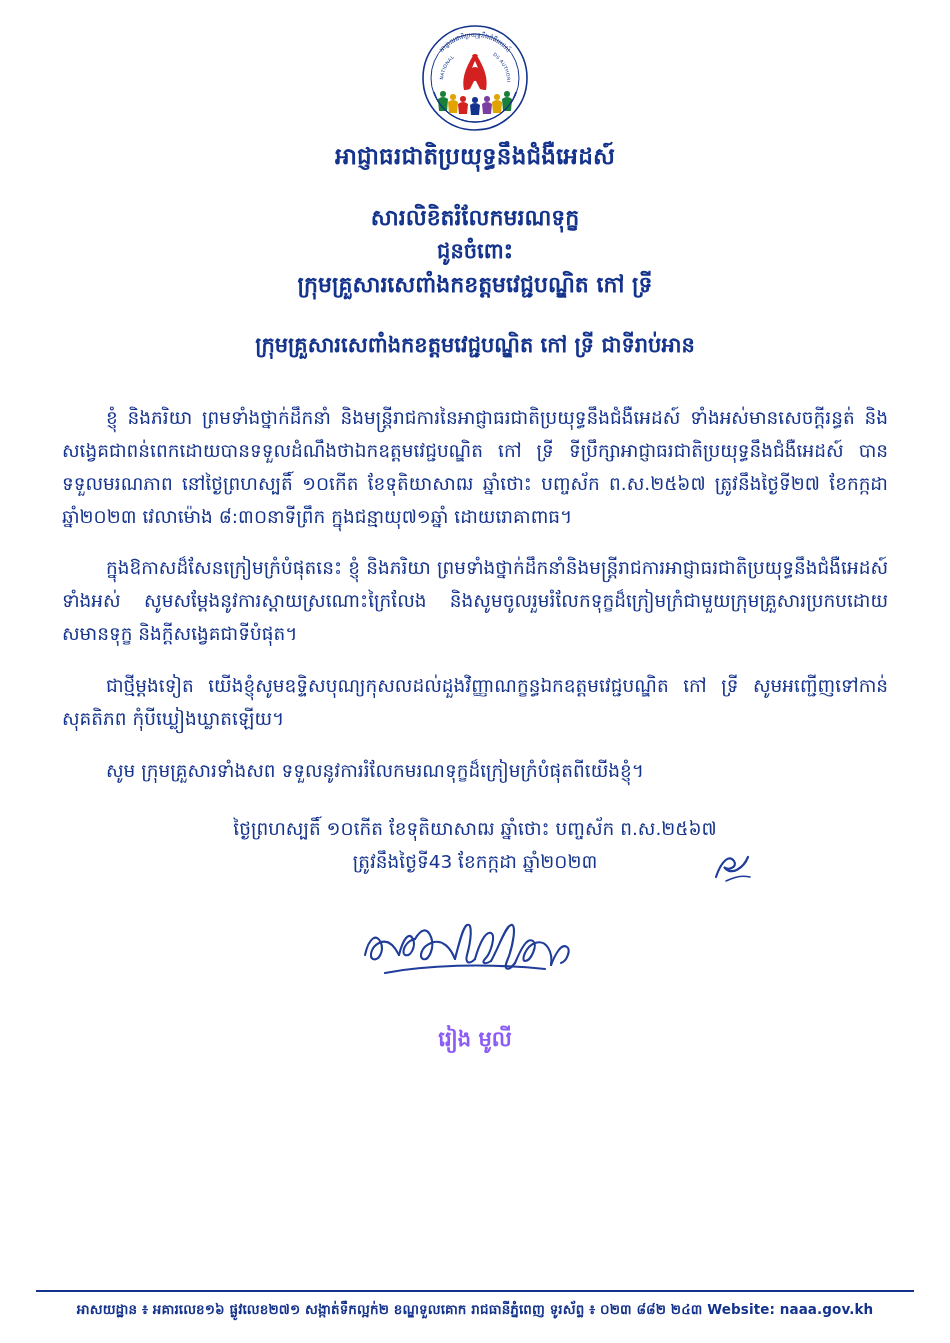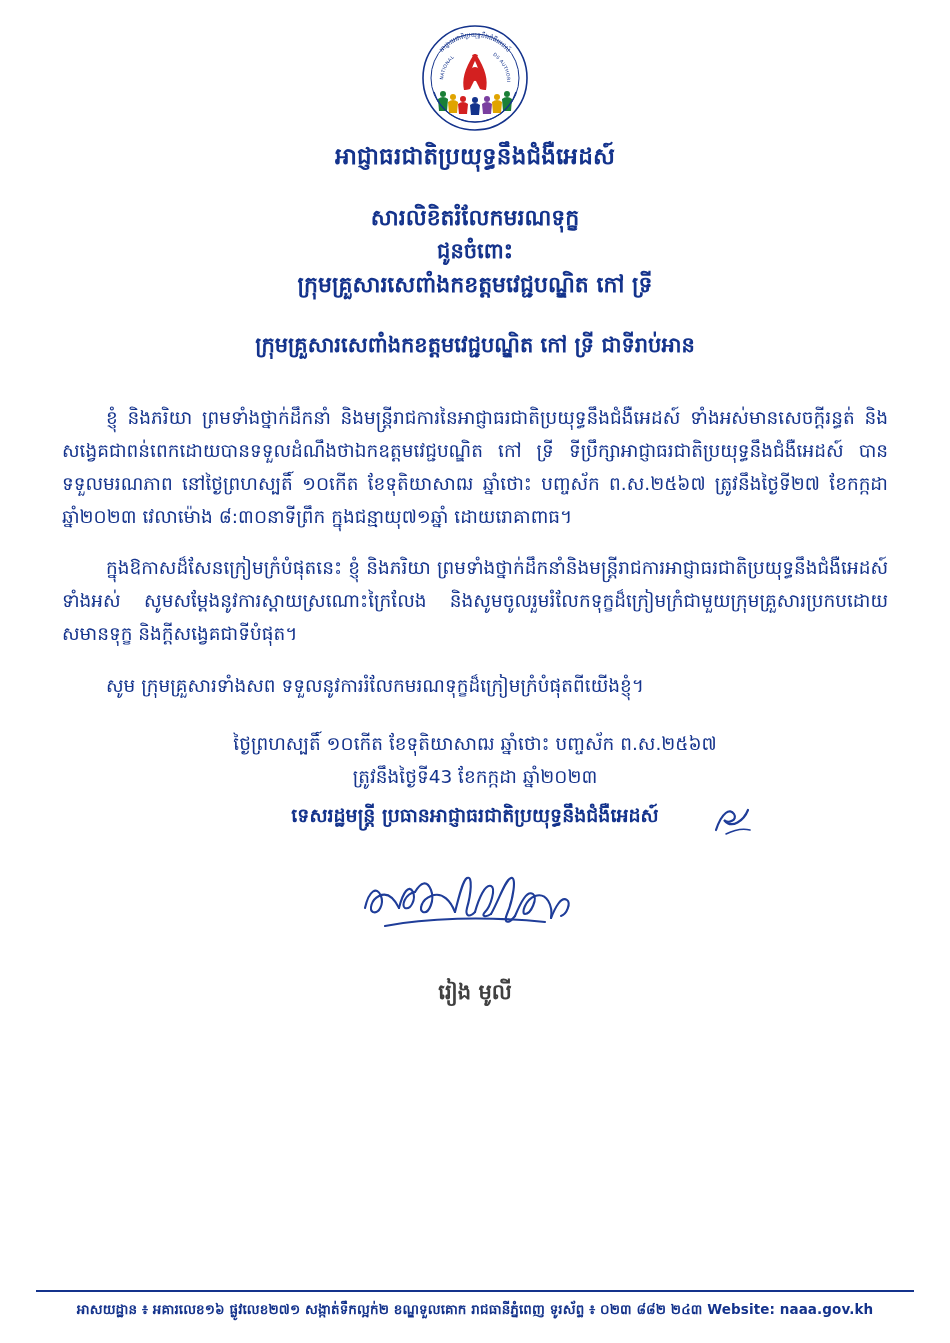--- a/index.html
+++ b/index.html
@@ -107,21 +107,21 @@
   }
   .stamp-mark {
     position: absolute;
     right: 196px;
     top: -34px;
     width: 44px;
     height: 44px;
   }
   .signer-name {
     text-align: center;
-    color: #404040;
+    color: #8b5cf6;
     font-size: 21px;
     font-weight: bold;
     margin-top: -6px;
   }
 
   
   .footer {
     position: absolute;
     left: 0;
     right: 0;
@@ -219,27 +219,27 @@
     <div class="title-line-1">សារលិខិតរំលែកមរណទុក្ខ</div>
     <div class="title-line-2">ជូនចំពោះ</div>
     <div class="title-line-3">ក្រុមគ្រួសារសេពាំងកខត្តមវេជ្ជបណ្ឌិត កៅ ទ្រី</div>
   </div>
 
   <div class="salutation">ក្រុមគ្រួសារសេពាំងកខត្តមវេជ្ជបណ្ឌិត កៅ ទ្រី ជាទីរាប់អាន</div>
 
   <div class="body-wrap">
     <p class="para">ខ្ញុំ និងភរិយា ព្រមទាំងថ្នាក់ដឹកនាំ និងមន្ត្រីរាជការនៃអាជ្ញាធរជាតិប្រយុទ្ធនឹងជំងឺអេដស៍ ទាំងអស់មានសេចក្ដីរន្ធត់ និងសង្វេគជាពន់ពេកដោយបានទទួលដំណឹងថាឯកឧត្តមវេជ្ជបណ្ឌិត កៅ ទ្រី ទីប្រឹក្សាអាជ្ញាធរជាតិប្រយុទ្ធនឹងជំងឺអេដស៍ បានទទួលមរណភាព នៅថ្ងៃព្រហស្បតិ៍ ១០កើត ខែទុតិយាសាឍ ឆ្នាំថោះ បញ្ចស័ក ព.ស.២៥៦៧ ត្រូវនឹងថ្ងៃទី២៧ ខែកក្កដា ឆ្នាំ២០២៣ វេលាម៉ោង ៨:៣០នាទីព្រឹក ក្នុងជន្មាយុ៧១ឆ្នាំ ដោយរោគាពាធ។</p>
     <p class="para">ក្នុងឱកាសដ៏សែនក្រៀមក្រំបំផុតនេះ ខ្ញុំ និងភរិយា ព្រមទាំងថ្នាក់ដឹកនាំនិងមន្ត្រីរាជការអាជ្ញាធរជាតិប្រយុទ្ធនឹងជំងឺអេដស៍ទាំងអស់ សូមសម្ដែងនូវការស្ដាយស្រណោះក្រៃលែង និងសូមចូលរួមរំលែកទុក្ខដ៏ក្រៀមក្រំជាមួយក្រុមគ្រួសារប្រកបដោយសមានទុក្ខ និងក្ដីសង្វេគជាទីបំផុត។</p>
+    <p class="para">ជាថ្មីម្ដងទៀត យើងខ្ញុំសូមឧទ្ទិសបុណ្យកុសលដល់ដួងវិញ្ញាណក្ខន្ធឯកឧត្តមវេជ្ជបណ្ឌិត កៅ ទ្រី សូមអញ្ជើញទៅកាន់សុគតិភព កុំបីឃ្លៀងឃ្លាតឡើយ។</p>
     <p class="para">សូម ក្រុមគ្រួសារទាំងសព ទទួលនូវការរំលែកមរណទុក្ខដ៏ក្រៀមក្រំបំផុតពីយើងខ្ញុំ។</p>
   </div>
 
   <div class="closing">
     <div>ថ្ងៃព្រហស្បតិ៍ ១០កើត ខែទុតិយាសាឍ ឆ្នាំថោះ បញ្ចស័ក ព.ស.២៥៦៧</div>
     <div>ត្រូវនឹងថ្ងៃទី43 ខែកក្កដា ឆ្នាំ២០២៣</div>
-    <div class="line-sig">ទេសរដ្ឋមន្ត្រី ប្រធានអាជ្ញាធរជាតិប្រយុទ្ធនឹងជំងឺអេដស៍</div>
   </div>
 
   <div class="sig-area">
     <span class="stamp-mark">
       <svg viewBox="0 0 44 44" width="44" height="44" xmlns="http://www.w3.org/2000/svg">
         <path d="M6,30 C12,12 20,8 24,14 C28,20 18,24 14,20 C22,30 34,20 38,10" fill="none" stroke="#1f3d99" stroke-width="2.2" stroke-linecap="round"></path>
         <path d="M16,34 C24,30 32,28 40,30" fill="none" stroke="#1f3d99" stroke-width="1.6" stroke-linecap="round"></path>
       </svg>
     </span>
     <span class="sig-script">

